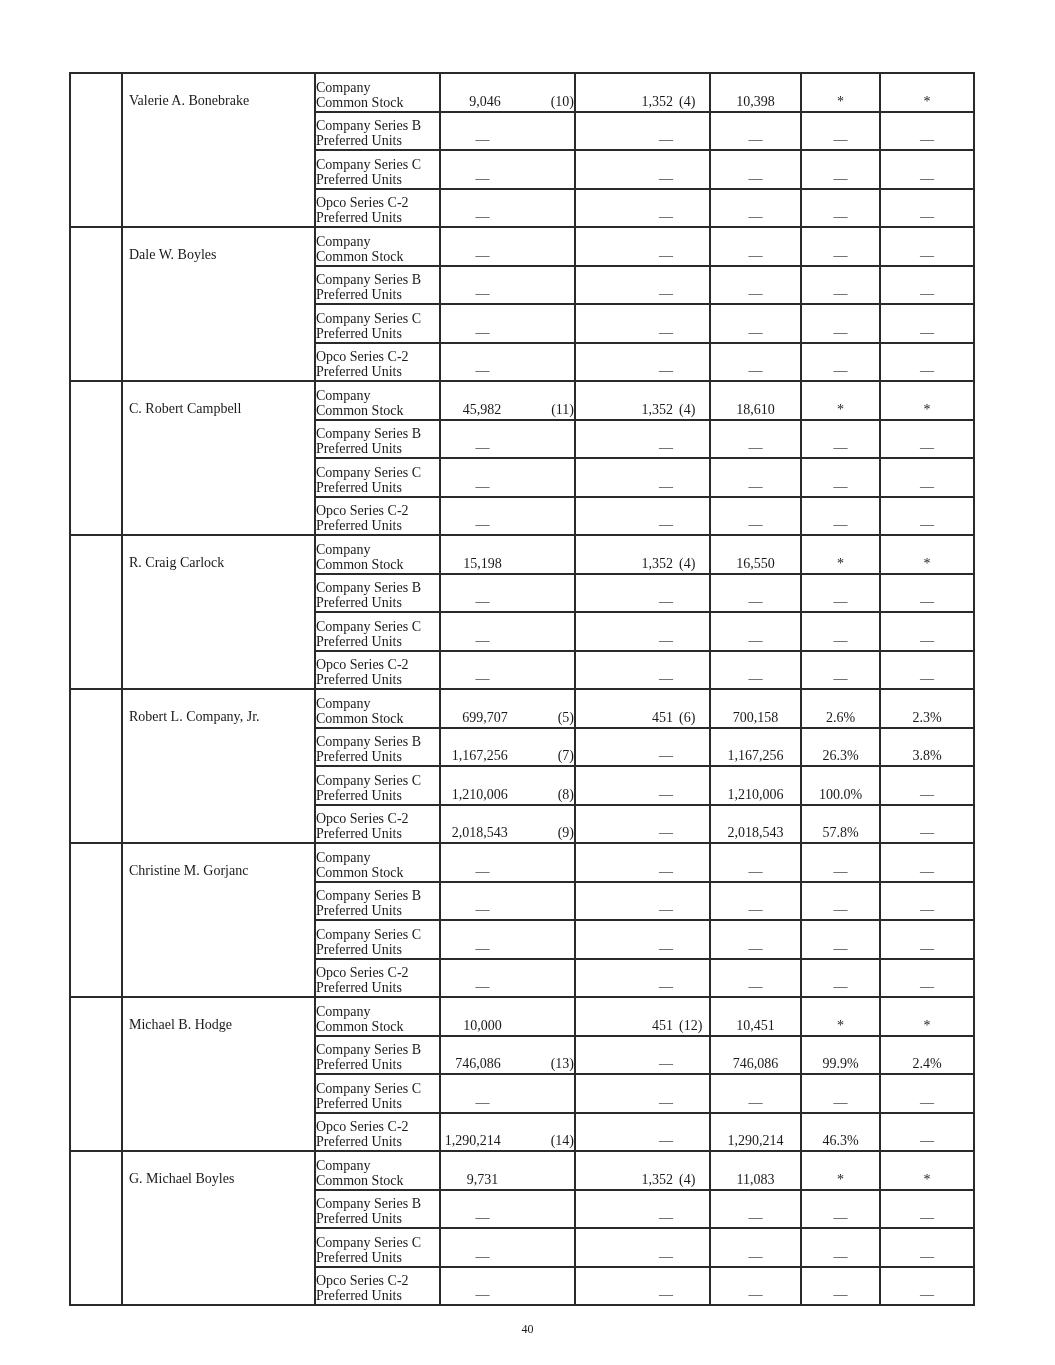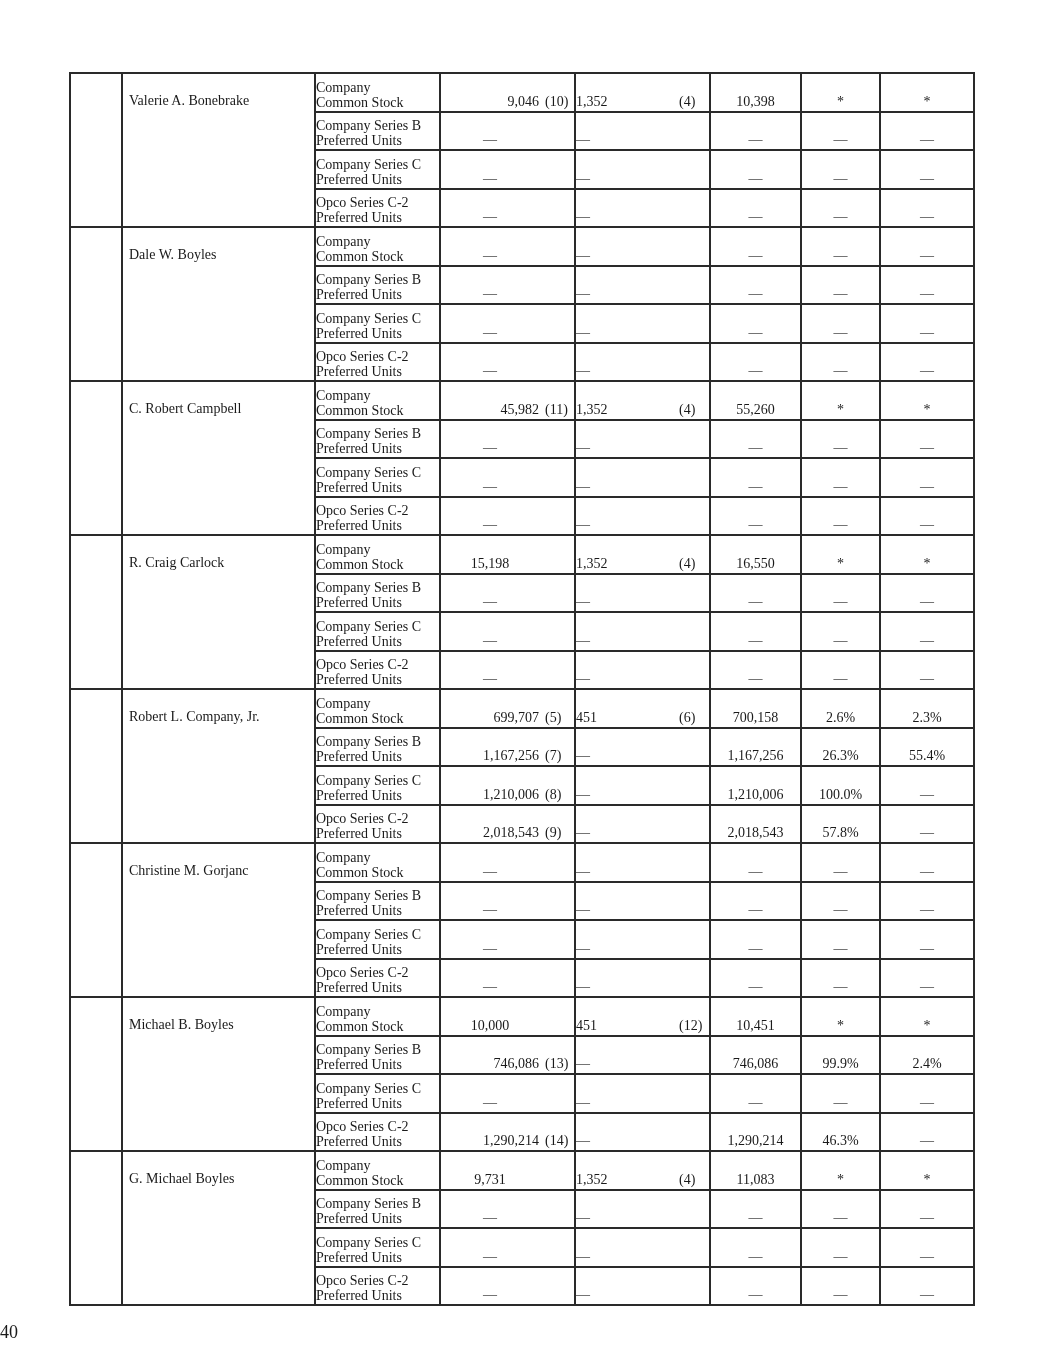--- a/index.html
+++ b/index.html
@@ -13,27 +13,27 @@
   td.blank { width: 50px; }
   td.name { width: 185px; vertical-align: top; padding: 19px 0 0 6px !important; font-size: 14.5px; }
   td.sec { width: 123px; height: 35.5px; text-align: left; vertical-align: bottom; padding-bottom: 1px !important; font-size: 14px; line-height: 15px; }
   td.num { vertical-align: bottom; padding-bottom: 2px !important; }
   td.c1 { width: 133px; }
   td.c2 { width: 133px; }
   td.c3 { width: 89px; text-align: center; margin-left: 36px; }
   td.c4 { width: 77px; text-align: center; }
   td.c5 { width: 92px; text-align: center; }
   .val-wrap { display: flex; align-items: flex-end; }
-  .c1 .val-wrap { justify-content: flex-start; }
+  .c1 .val-wrap { justify-content: flex-end; gap: 44px; }
   .c1 .v { display: inline-block; width: 98px; text-align: center; }
   .c1 .v.has-note { width: 98px; text-align: right; }
-  .c2 .v { display: inline-block; width: 97px; }
+  .c2 .v { display: inline-block; width: 97px; text-align: right; }
   .note { display: inline-block; margin-left: 6px; }
   .dash { color: #444; }
-  .page-num { position: absolute; left: 0; width: 1055px; top: 1322px; font-size: 18px; }
+  .page-num { position: absolute; left: 0; width: 1055px; top: 1322px; text-align: center; font-size: 12px; }
 </style>
 </head>
 <body>
 
 <table class="own">
   <tbody id="tbody">
       <tr>
         <td class="blank" rowspan="4"></td>
         <td class="name" rowspan="4">Valerie A. Bonebrake</td>
         <td class="sec">
@@ -217,21 +217,21 @@
             <span class="v has-note">45,982</span>
             <span class="note">(11)</span>
           </div>
         </td>
         <td class="num c2">
           <div class="val-wrap">
             <span class="v">1,352</span>
             <span class="note">(4)</span>
           </div>
         </td>
-        <td class="num c3">55,260</td>
+        <td class="num c3">18,610</td>
         <td class="num c4">*</td>
         <td class="num c5">*</td>
       </tr>
       <tr>
         <td class="sec">
           <div>Company Series B</div>
           <div>Preferred Units</div>
         </td>
         <td class="num c1">
           <div class="val-wrap">
@@ -412,21 +412,21 @@
           </div>
         </td>
         <td class="num c2">
           <div class="val-wrap">
             <span class="v dash">—</span>
             <span class="note"></span>
           </div>
         </td>
         <td class="num c3">1,167,256</td>
         <td class="num c4">26.3%</td>
-        <td class="num c5">55.4%</td>
+        <td class="num c5">3.8%</td>
       </tr>
       <tr>
         <td class="sec">
           <div>Company Series C</div>
           <div>Preferred Units</div>
         </td>
         <td class="num c1">
           <div class="val-wrap">
             <span class="v has-note">1,210,006</span>
             <span class="note">(8)</span>
@@ -544,21 +544,21 @@
             <span class="v dash">—</span>
             <span class="note"></span>
           </div>
         </td>
         <td class="num c3 dash">—</td>
         <td class="num c4 dash">—</td>
         <td class="num c5 dash">—</td>
       </tr>
       <tr>
         <td class="blank" rowspan="4"></td>
-        <td class="name" rowspan="4">Michael B. Boyles</td>
+        <td class="name" rowspan="4">Michael B. Hodge</td>
         <td class="sec">
           <div>Company</div>
           <div>Common Stock</div>
         </td>
         <td class="num c1">
           <div class="val-wrap">
             <span class="v">10,000</span>
             <span class="note"></span>
           </div>
         </td>

